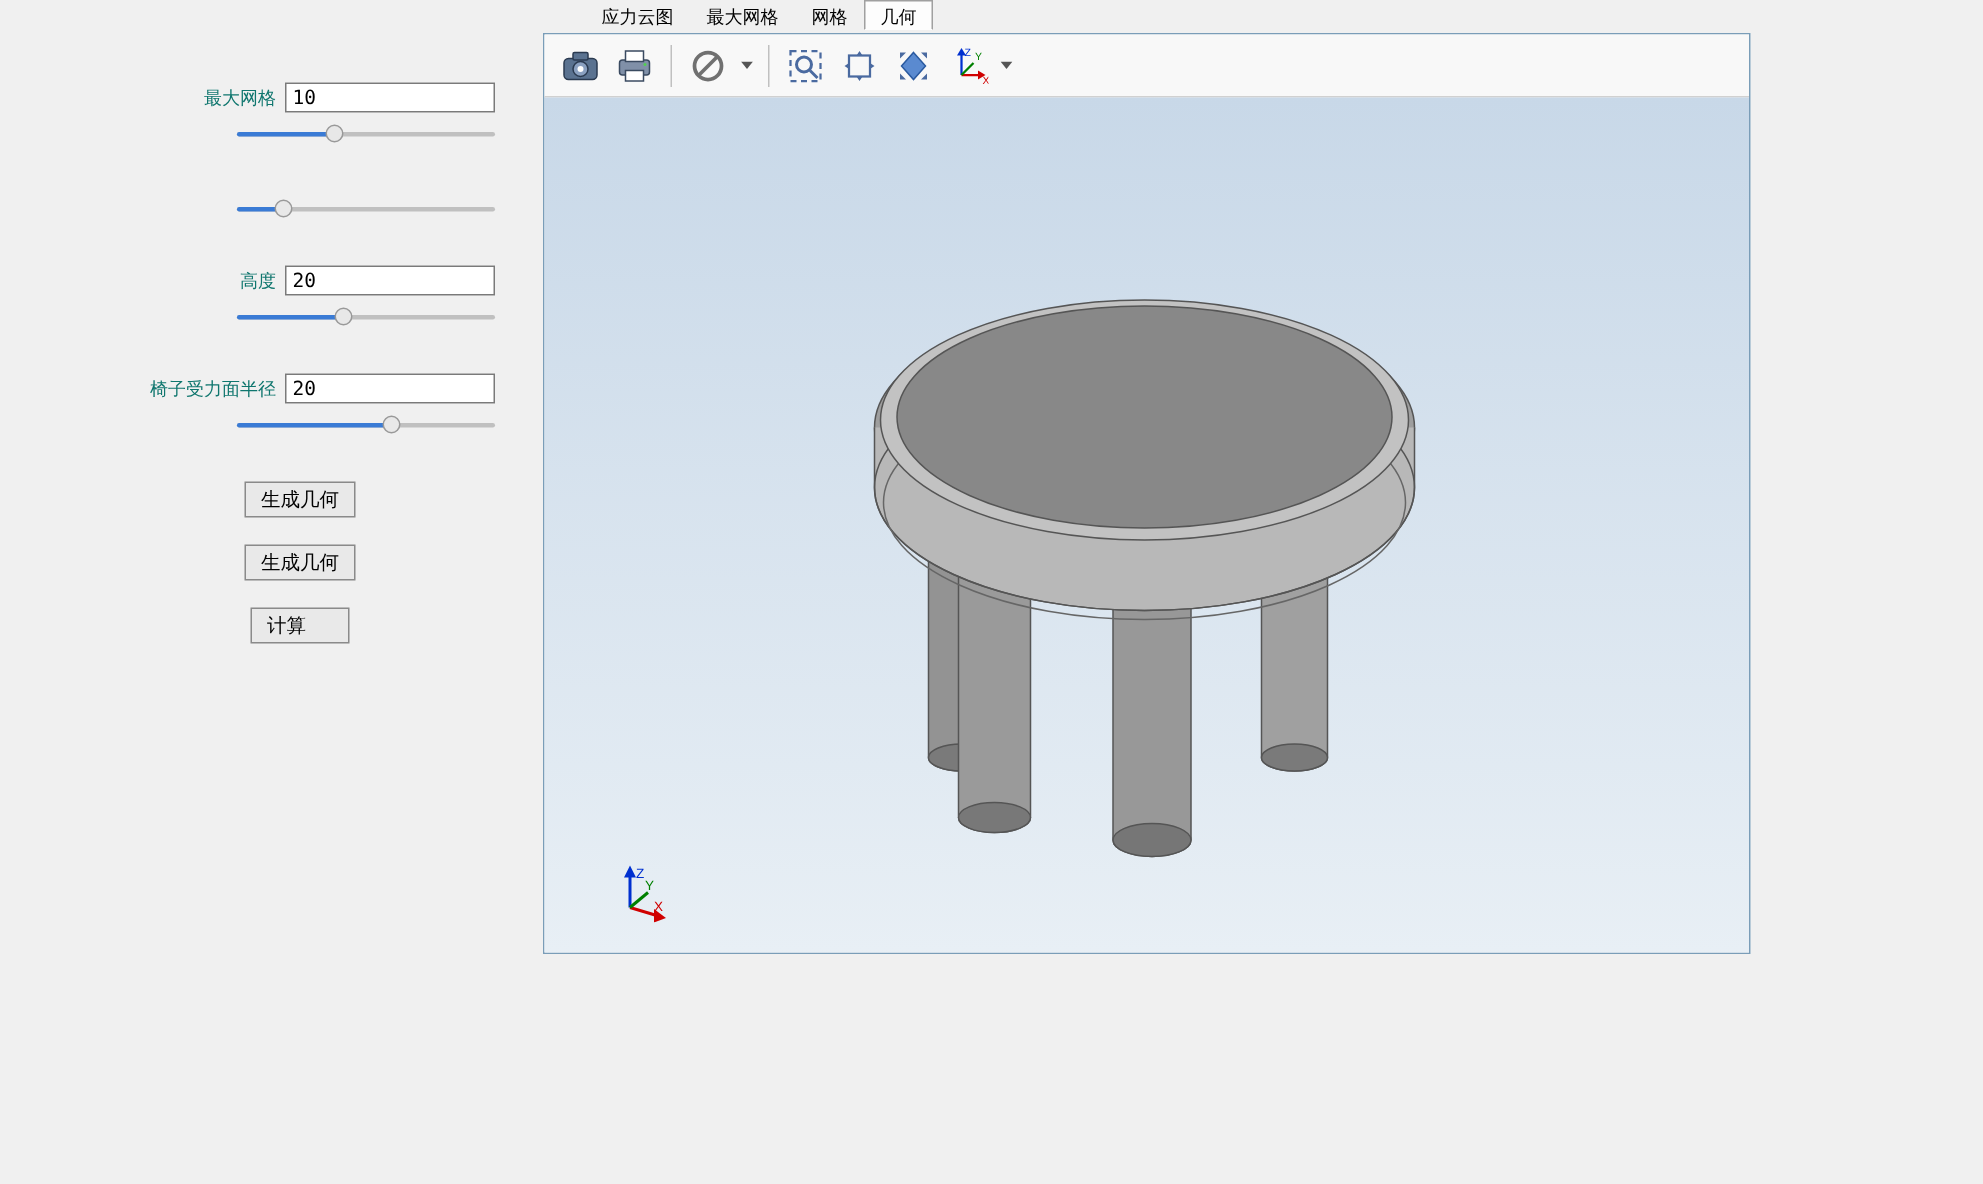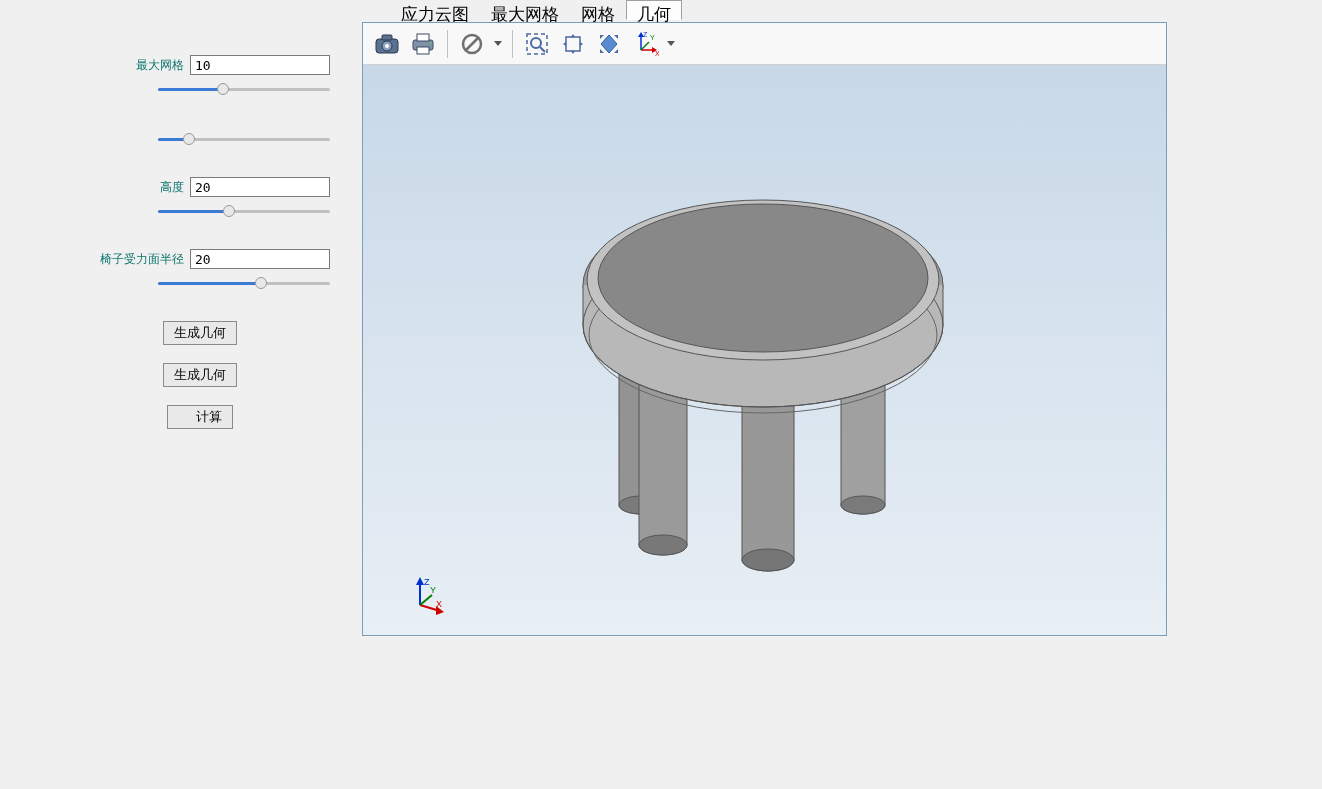--- a/index.html
+++ b/index.html
@@ -92,36 +92,36 @@
       gap: 18px;
     }
     .action-button {
       padding: 2px 10px;
       font-size: 13px;
       font-family: "SimSun", serif;
       background: #e9e9e9;
       border: 1px solid #8a8a8a;
       cursor: pointer;
       min-width: 66px;
-      text-align: right;
+      text-align: left;
     }
     .right-panel {
       flex: 1;
       position: relative;
       background: #f0f0f0;
     }
     .tab-bar {
       display: flex;
       height: 20px;
       background: #f0f0f0;
       padding-left: 30px;
     }
     .tab {
       padding: 2px 10px;
-      font-size: 17px;
+      font-size: 12px;
       cursor: pointer;
       border: 1px solid transparent;
       border-bottom: none;
     }
     .tab.active {
       background: #fdfdfd;
       border: 1px solid #a0a0a0;
       border-bottom: 1px solid #fdfdfd;
       position: relative;
       z-index: 2;

